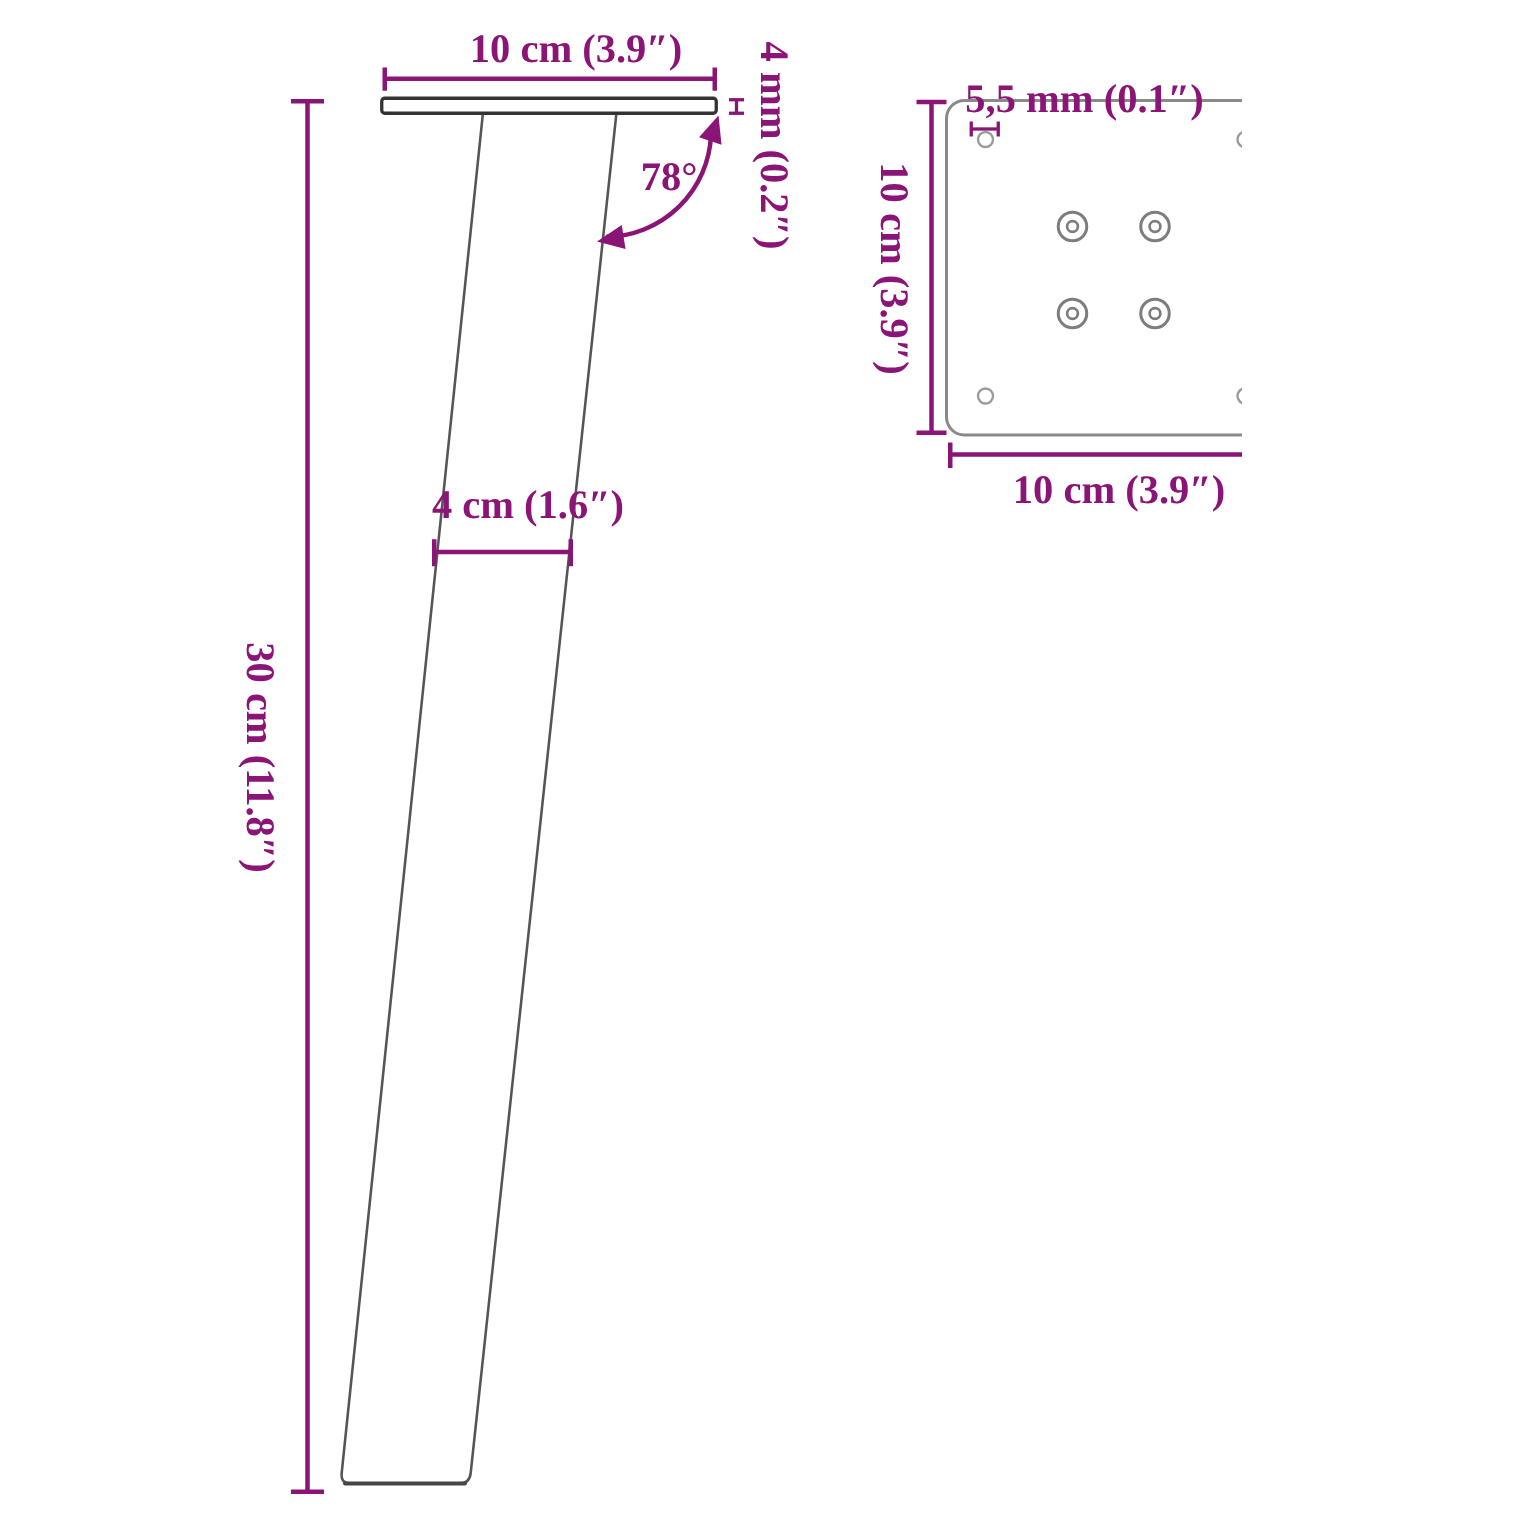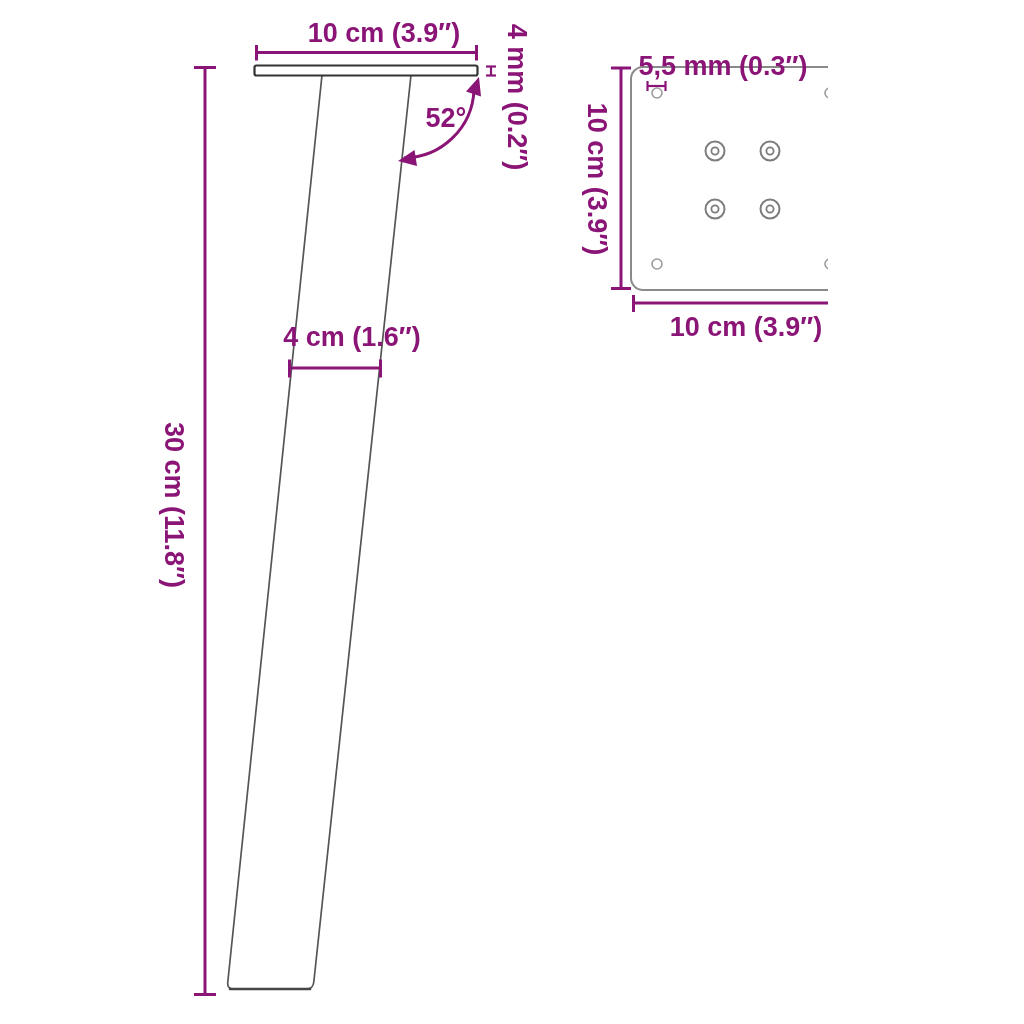--- a/index.html
+++ b/index.html
@@ -1,21 +1,21 @@
 <!DOCTYPE html>
 <html><head>
 <meta charset="utf-8">
 <style>
   html,body{margin:0;padding:0;background:#fff;}
   .canvas{
     position:relative;
     width:828px;height:1024px;
     background:var(--bg,#fff);
     overflow:hidden;
-    font-family:Liberation Sans, sans-serif;
+    font-family:Liberation Serif, serif;
   }
   .drawing{position:absolute;left:0;top:0;}
   
   .dim{stroke:var(--accent);stroke-width:3;fill:none;stroke-linecap:butt;}
   .dim-thin{stroke:var(--accent);stroke-width:2.2;fill:none;}
   .arrowhead{fill:var(--accent);stroke:none;}
   .arc{stroke:var(--accent);stroke-width:3;fill:none;}
   .plate-side{stroke:var(--plate-side-stroke);stroke-width:2.2;fill:#fff;}
   .leg{stroke:var(--leg-stroke);stroke-width:1.7;fill:#fff;stroke-linejoin:round;}
   .leg-bottom{stroke:var(--leg-bottom-stroke);stroke-width:2.6;fill:none;stroke-linecap:round;}
@@ -121,25 +121,25 @@
         <line class="dim" x1="633.5" y1="295" x2="633.5" y2="312"></line>
         <line class="dim" x1="856.5" y1="295" x2="856.5" y2="312"></line>
       </g>
     </g>
   </svg>
 
   <div class="lbl" style="left:384px;top:33px;">10 cm (3.9″)</div>
 
   <div class="lbl v" style="left:516px;top:97px;">4 mm (0.2″)</div>
 
-  <div class="lbl" style="left:446px;top:118px;">52°</div>
+  <div class="lbl" style="left:446px;top:118px;">78°</div>
 
   <div class="lbl" style="left:352px;top:337px;">4 cm (1.6″)</div>
 
   <div class="lbl v" style="left:173px;top:505px;">30 cm (11.8″)</div>
 
-  <div class="lbl" style="left:723px;top:66px;">5,5 mm (0.3″)</div>
+  <div class="lbl" style="left:723px;top:66px;">5,5 mm (0.1″)</div>
 
   <div class="lbl v" style="left:596px;top:179px;">10 cm (3.9″)</div>
 
   <div class="lbl" style="left:746px;top:327px;">10 cm (3.9″)</div>
 
 </div>
 
 </body></html>

